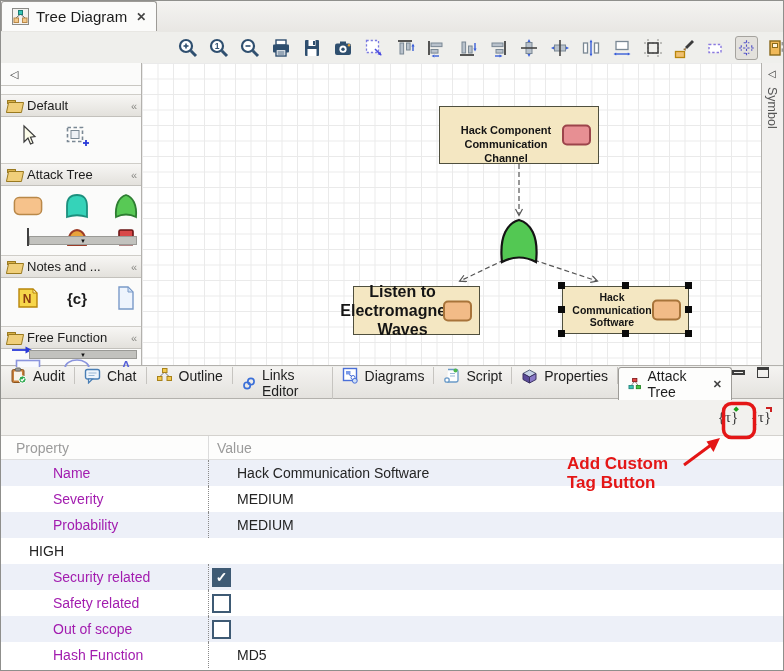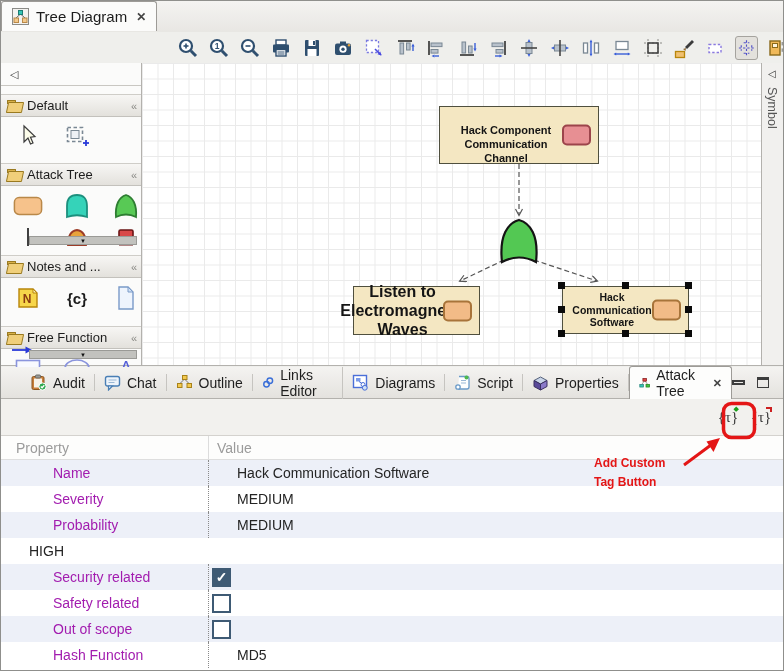--- a/index.html
+++ b/index.html
@@ -69,21 +69,21 @@
 
   
   .symstrip { width:22px; background:#f1f0ee; border-left:1px solid #b3b1ad; position:relative; }
   .symstrip .arrow { position:absolute; top:5px; left:6px; font-size:10px; color:#333; cursor:pointer; }
   .symstrip .vlabel { position:absolute; top:24px; left:17px; transform:rotate(90deg);
                       transform-origin:0 0; font-size:12.5px; color:#555; white-space:nowrap; }
 
   
   .bottom { position:absolute; top:366px; left:0; right:0; bottom:0; background:#fff; }
   .vtabbar { height:32px; background:linear-gradient(#f4f3f1,#e4e2de); border-bottom:1px solid #b3b1ad;
-             display:flex; align-items:center;padding-left:20px; }
+             display:flex; align-items:flex-start; }
   .vtab { display:flex; align-items:center; gap:6px; padding:0 9px; font-size:14px; color:#1e1e1e;
           border-right:1px solid #c6c4c0; cursor:pointer; }
   .vtab.active { background:#fdfdfc; border:1px solid #9d9b97; border-bottom:none;
                  border-radius:3px 3px 0 0; }
   .vtab .close { font-size:11px; font-weight:bold; color:#444; margin-left:3px; }
   .winbtns { margin-left:auto; display:flex; align-items:center; gap:12px; padding-right:14px; }
   .minbtn { width:13px; height:5px; border:2px solid #3c3c3c; cursor:pointer; }
   .maxbtn { width:12px; height:11px; border:1px solid #3c3c3c; border-top:3px solid #3c3c3c; cursor:pointer; }
 
   .ptoolbar { height:37px; background:#f2f1ee; border-bottom:1px solid #d4d2ce;
@@ -107,21 +107,21 @@
   .pname { width:208px; padding-left:52px; border-right:1px dotted #8a8a8a; color:#a21caf; }
   .pval  { flex:1; padding-left:3px; }
   .pval.txt { padding-left:28px; }
   .cbox { width:19px; height:19px; border:2px solid var(--check_blue,#3e5a74); background:#fff;
           display:flex; align-items:center; justify-content:center; cursor:pointer; }
   .cbox.on { background:var(--check_blue,#3e5a74); }
   .ckmark { color:#fff; font-size:14px; font-weight:bold; line-height:1; }
 
   
   .ann-svg { position:absolute; inset:0; pointer-events:none; }
-  .ann-text { position:absolute; left:593px; top:87px; font-size:12px; font-weight:bold;
+  .ann-text { position:absolute; left:566px; top:87px; font-size:17px; font-weight:bold;
               color:var(--annotation_red,#e41616); line-height:19px; pointer-events:none; }
 
   
   .node-top   { left:297px; top:43px;  width:160px; height:58px; font-size:11px; line-height:1.3; padding:20px 34px 2px 8px; }
   .node-left  { left:211px; top:223px; width:127px; height:49px; font-size:16px; line-height:1.2; padding:2px 30px 2px 2px; }
   .node-right { left:420px; top:223px; width:127px; height:48px; font-size:10.5px; line-height:1.2; padding:2px 29px 2px 2px; }
 </style>
 </head>
 <body>
 

